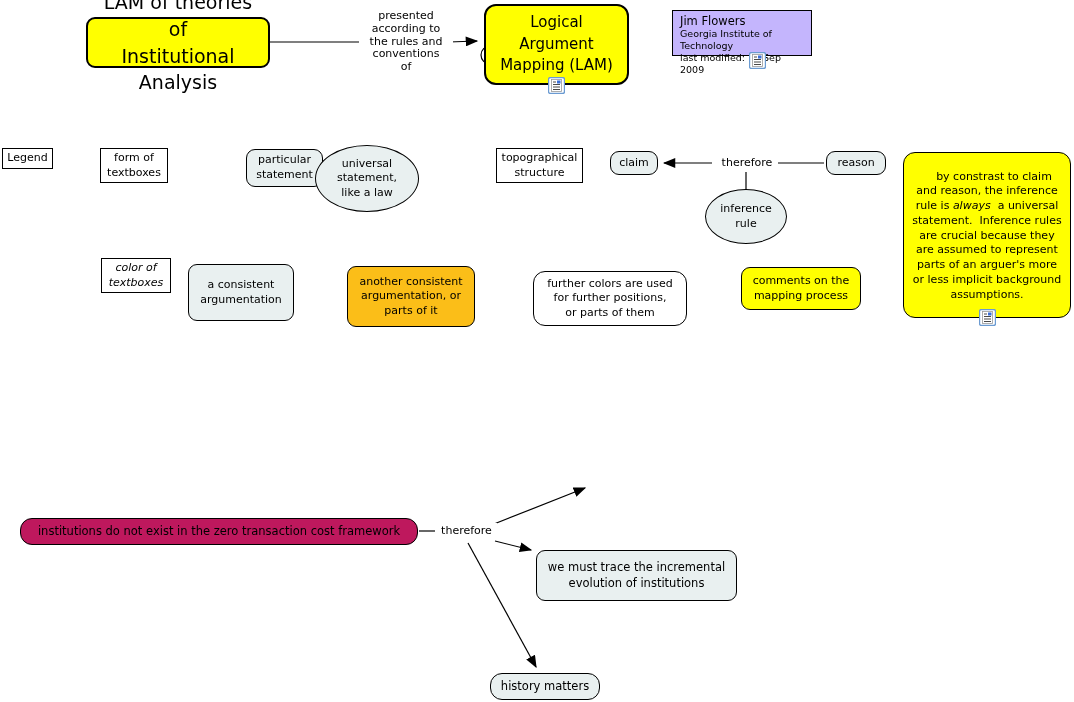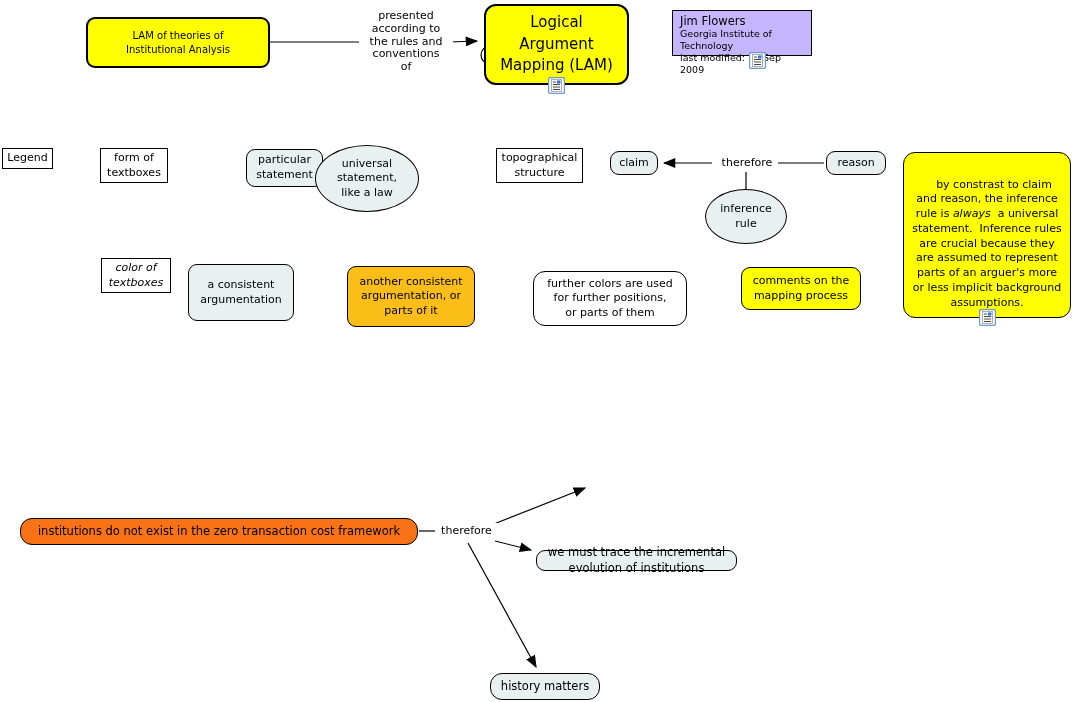--- a/index.html
+++ b/index.html
@@ -5,30 +5,30 @@
   html,body{margin:0;padding:0;background:#fff;}
   #canvas{position:relative;width:1074px;height:702px;background:#fff;overflow:hidden;
           font-family:"DejaVu Sans","Liberation Sans",sans-serif;color:#000;}
   #wires{position:absolute;left:0;top:0;z-index:0;}
   .node{position:absolute;box-sizing:border-box;z-index:1;display:flex;align-items:center;
         justify-content:center;text-align:center;white-space:pre-line;border:1px solid #000;
         background:#fff;font-size:11px;line-height:1.32;padding:2px 4px;}
   .round{border-radius:9px;}
   .biground{border-radius:12px;}
   .ellipse{border-radius:50%;}
-  .title{font-size:10px;border-width:2px;line-height:1.4;}
+  .title{font-size:19px;border-width:2px;line-height:1.4;}
   .lamtitle{font-size:15px;border-width:2px;line-height:1.45;}
   .linklabel{position:absolute;z-index:1;background:#fff;display:flex;align-items:center;
         justify-content:center;text-align:center;white-space:pre-line;font-size:11px;
         line-height:1.18;padding:0 2px;}
   .authorbox{align-items:flex-start;justify-content:flex-start;flex-direction:column;
         text-align:left;padding:3px 7px;line-height:1.25;}
   .author-name{font-size:11.5px;}
   .author-sub{font-size:9.5px;}
-  .notebox{white-space:pre-wrap;padding:10px 8px;border-width:1.5px;display:block;
+  .notebox{white-space:pre-wrap;padding:2px 8px;border-width:1.5px;display:block;
         font-size:11px;line-height:1.34;}
   .notebox .it{font-style:italic;}
   .icon{position:absolute;z-index:2;}
 </style>
 </head>
 <body>
 
 <div id="canvas">
 
   <svg id="wires" width="1074" height="702">
@@ -139,23 +139,23 @@
 argumentation, or
 parts of it</div>
 
   <div class="node biground" style="left:533px;top:271px;width:154px;height:55px;">further colors are used
 for further positions,
 or parts of them</div>
 
   <div class="node round" style="left: 741px; top: 267px; width: 120px; height: 43px; background: rgb(255, 255, 0);">comments on the
 mapping process</div>
 
-  <div class="node biground" style="left: 20px; top: 518px; width: 398px; height: 27px; font-size: 11.5px; background: #f97316;">institutions do not exist in the zero transaction cost framework</div>
+  <div class="node biground" style="left: 20px; top: 518px; width: 398px; height: 27px; font-size: 11.5px; background: #be185d;">institutions do not exist in the zero transaction cost framework</div>
 
   <div class="linklabel" style="left:436px;top:523px;width:57px;height:17px;">therefore</div>
 
 
-  <div class="node round" style="left: 536px; top: 550px; width: 201px; height: 21px; font-size: 11.5px; background: rgb(233, 240, 240);">we must trace the incremental
+  <div class="node round" style="left: 536px; top: 550px; width: 201px; height: 51px; font-size: 11.5px; background: rgb(233, 240, 240);">we must trace the incremental
 evolution of institutions</div>
 
   <div class="node biground" style="left: 490px; top: 673px; width: 110px; height: 27px; font-size: 11.5px; background: rgb(233, 240, 240);">history matters</div>
 
 </div>
 
 </body></html>

